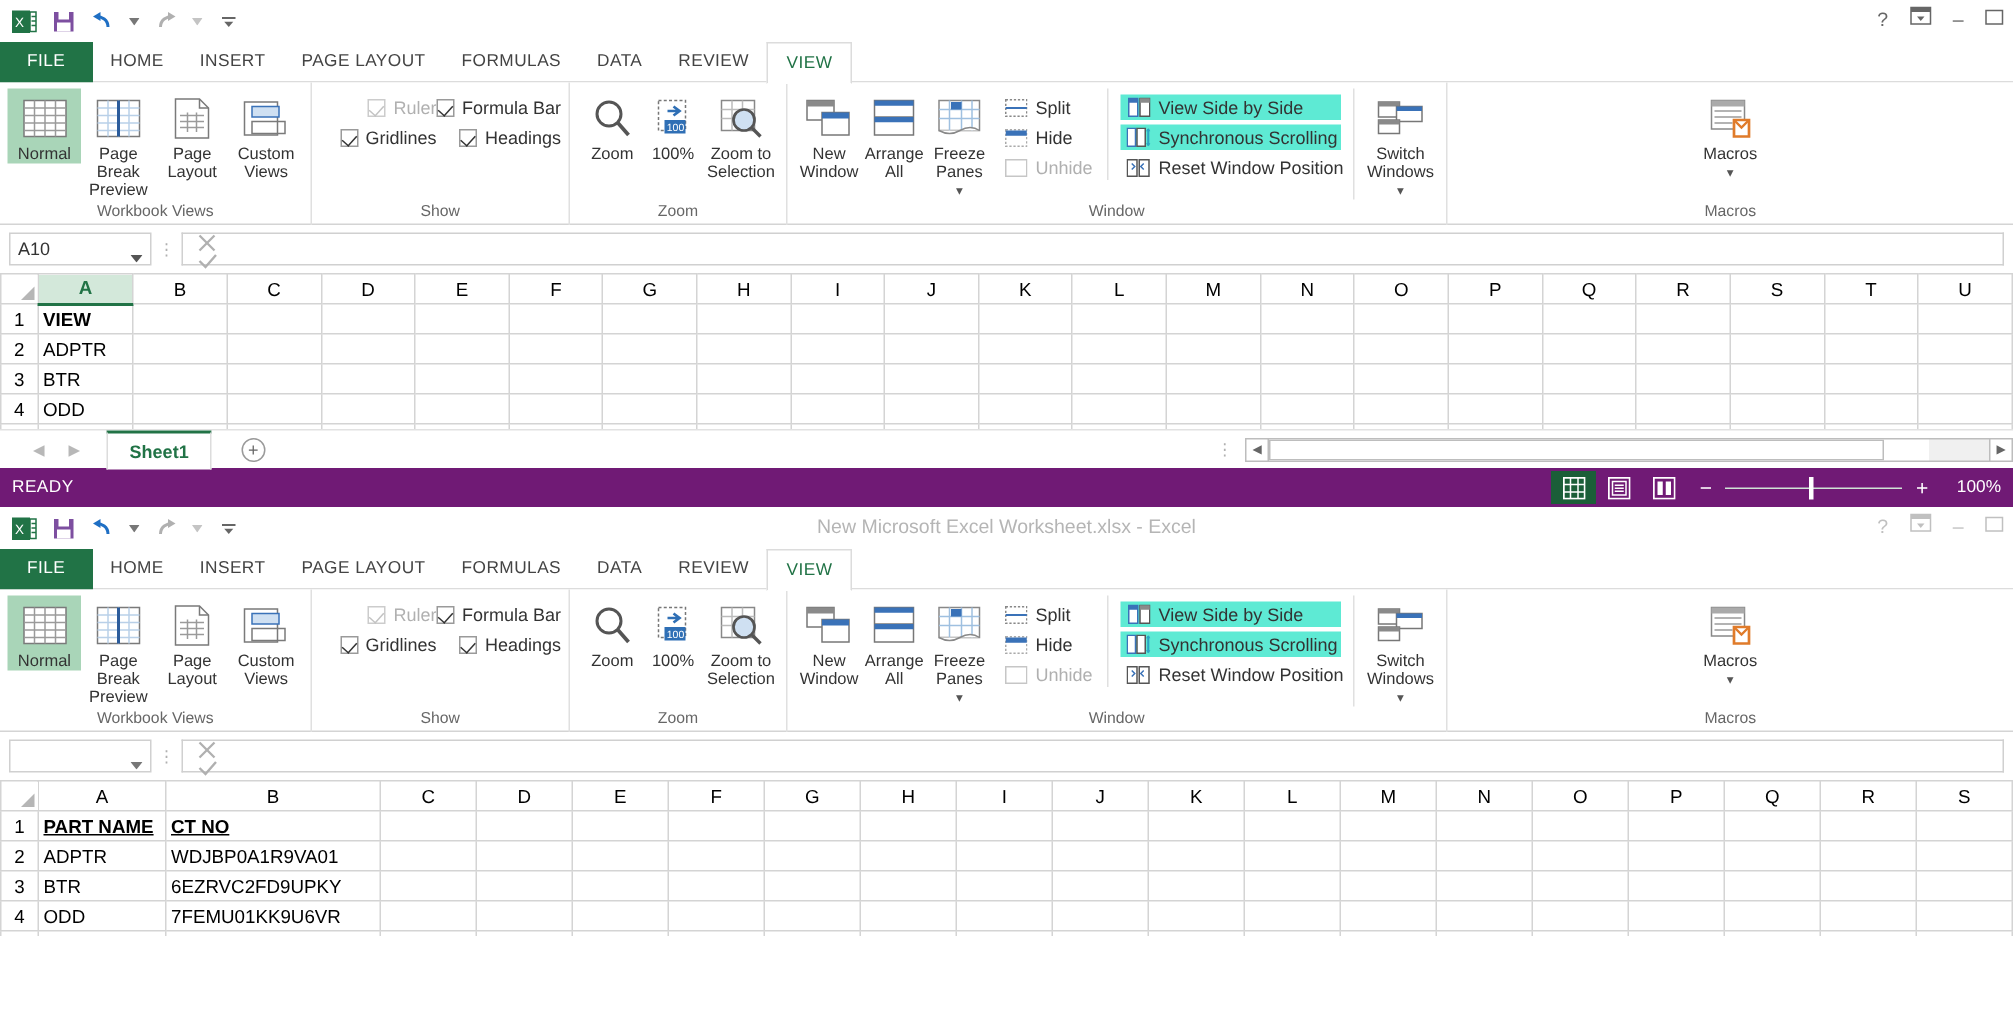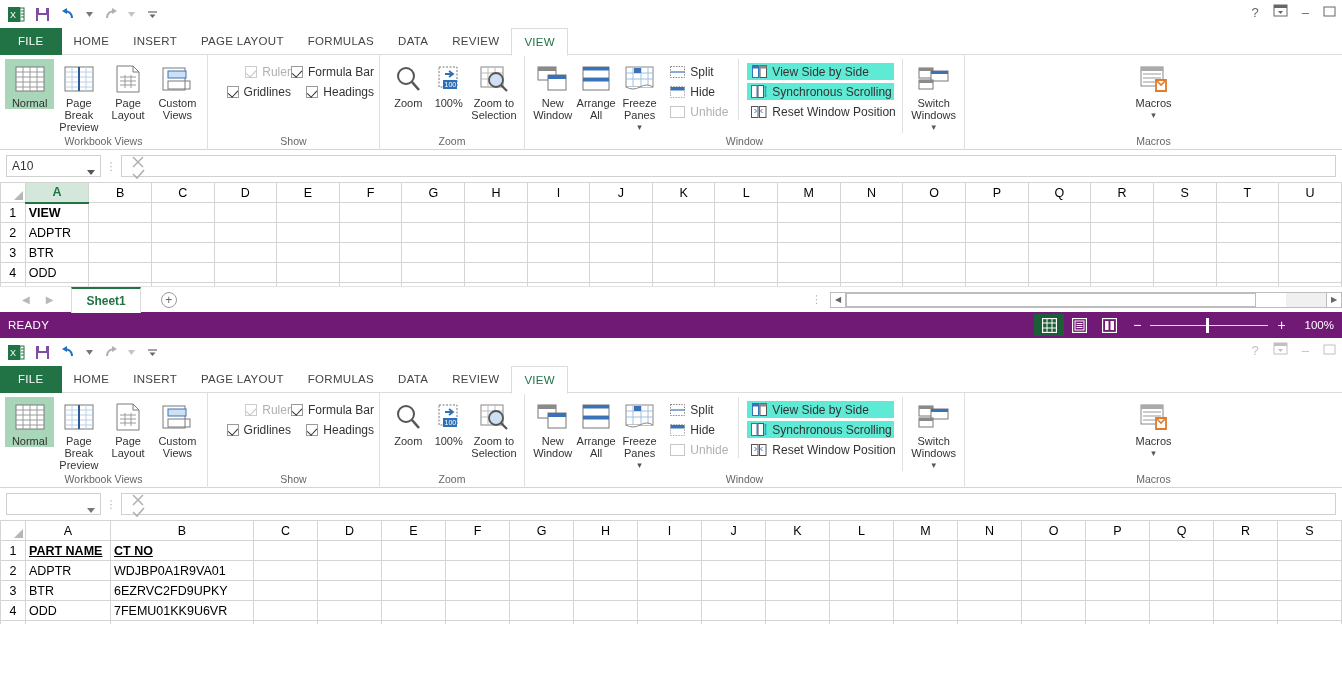--- a/index.html
+++ b/index.html
@@ -798,20 +798,21 @@
             <path d="M0 0 L7 0 L3.5 5 Z" fill="#c4c4c4"></path>
           </svg>
       </div>
       <div class="qat-btn">
         <svg width="11" height="9" viewBox="0 0 11 9">
             <line x1="1" y1="2" x2="10" y2="2" stroke="#666" stroke-width="1.2"></line>
             <path d="M2.5 4.5 L8.5 4.5 L5.5 8 Z" fill="#666"></path>
           </svg>
       </div>
     </div>
+    <div class="title-text inactive">New Microsoft Excel Worksheet.xlsx - Excel</div>
     <div class="wincontrols">
       <span class="wc" style="color:#c0c0c0;">?</span>
       <span class="wc">
         <svg width="15" height="13" viewBox="0 0 15 13">
             <rect x="1" y="1" width="13" height="11" fill="none" stroke="#c0c0c0"></rect>
             <rect x="1" y="1" width="13" height="3" fill="#c0c0c0"></rect>
             <path d="M7.5 10 L5 7 L10 7 Z" fill="#c0c0c0"></path>
           </svg>
       </span>
       <span class="wc" style="color:#c0c0c0;">–</span>

